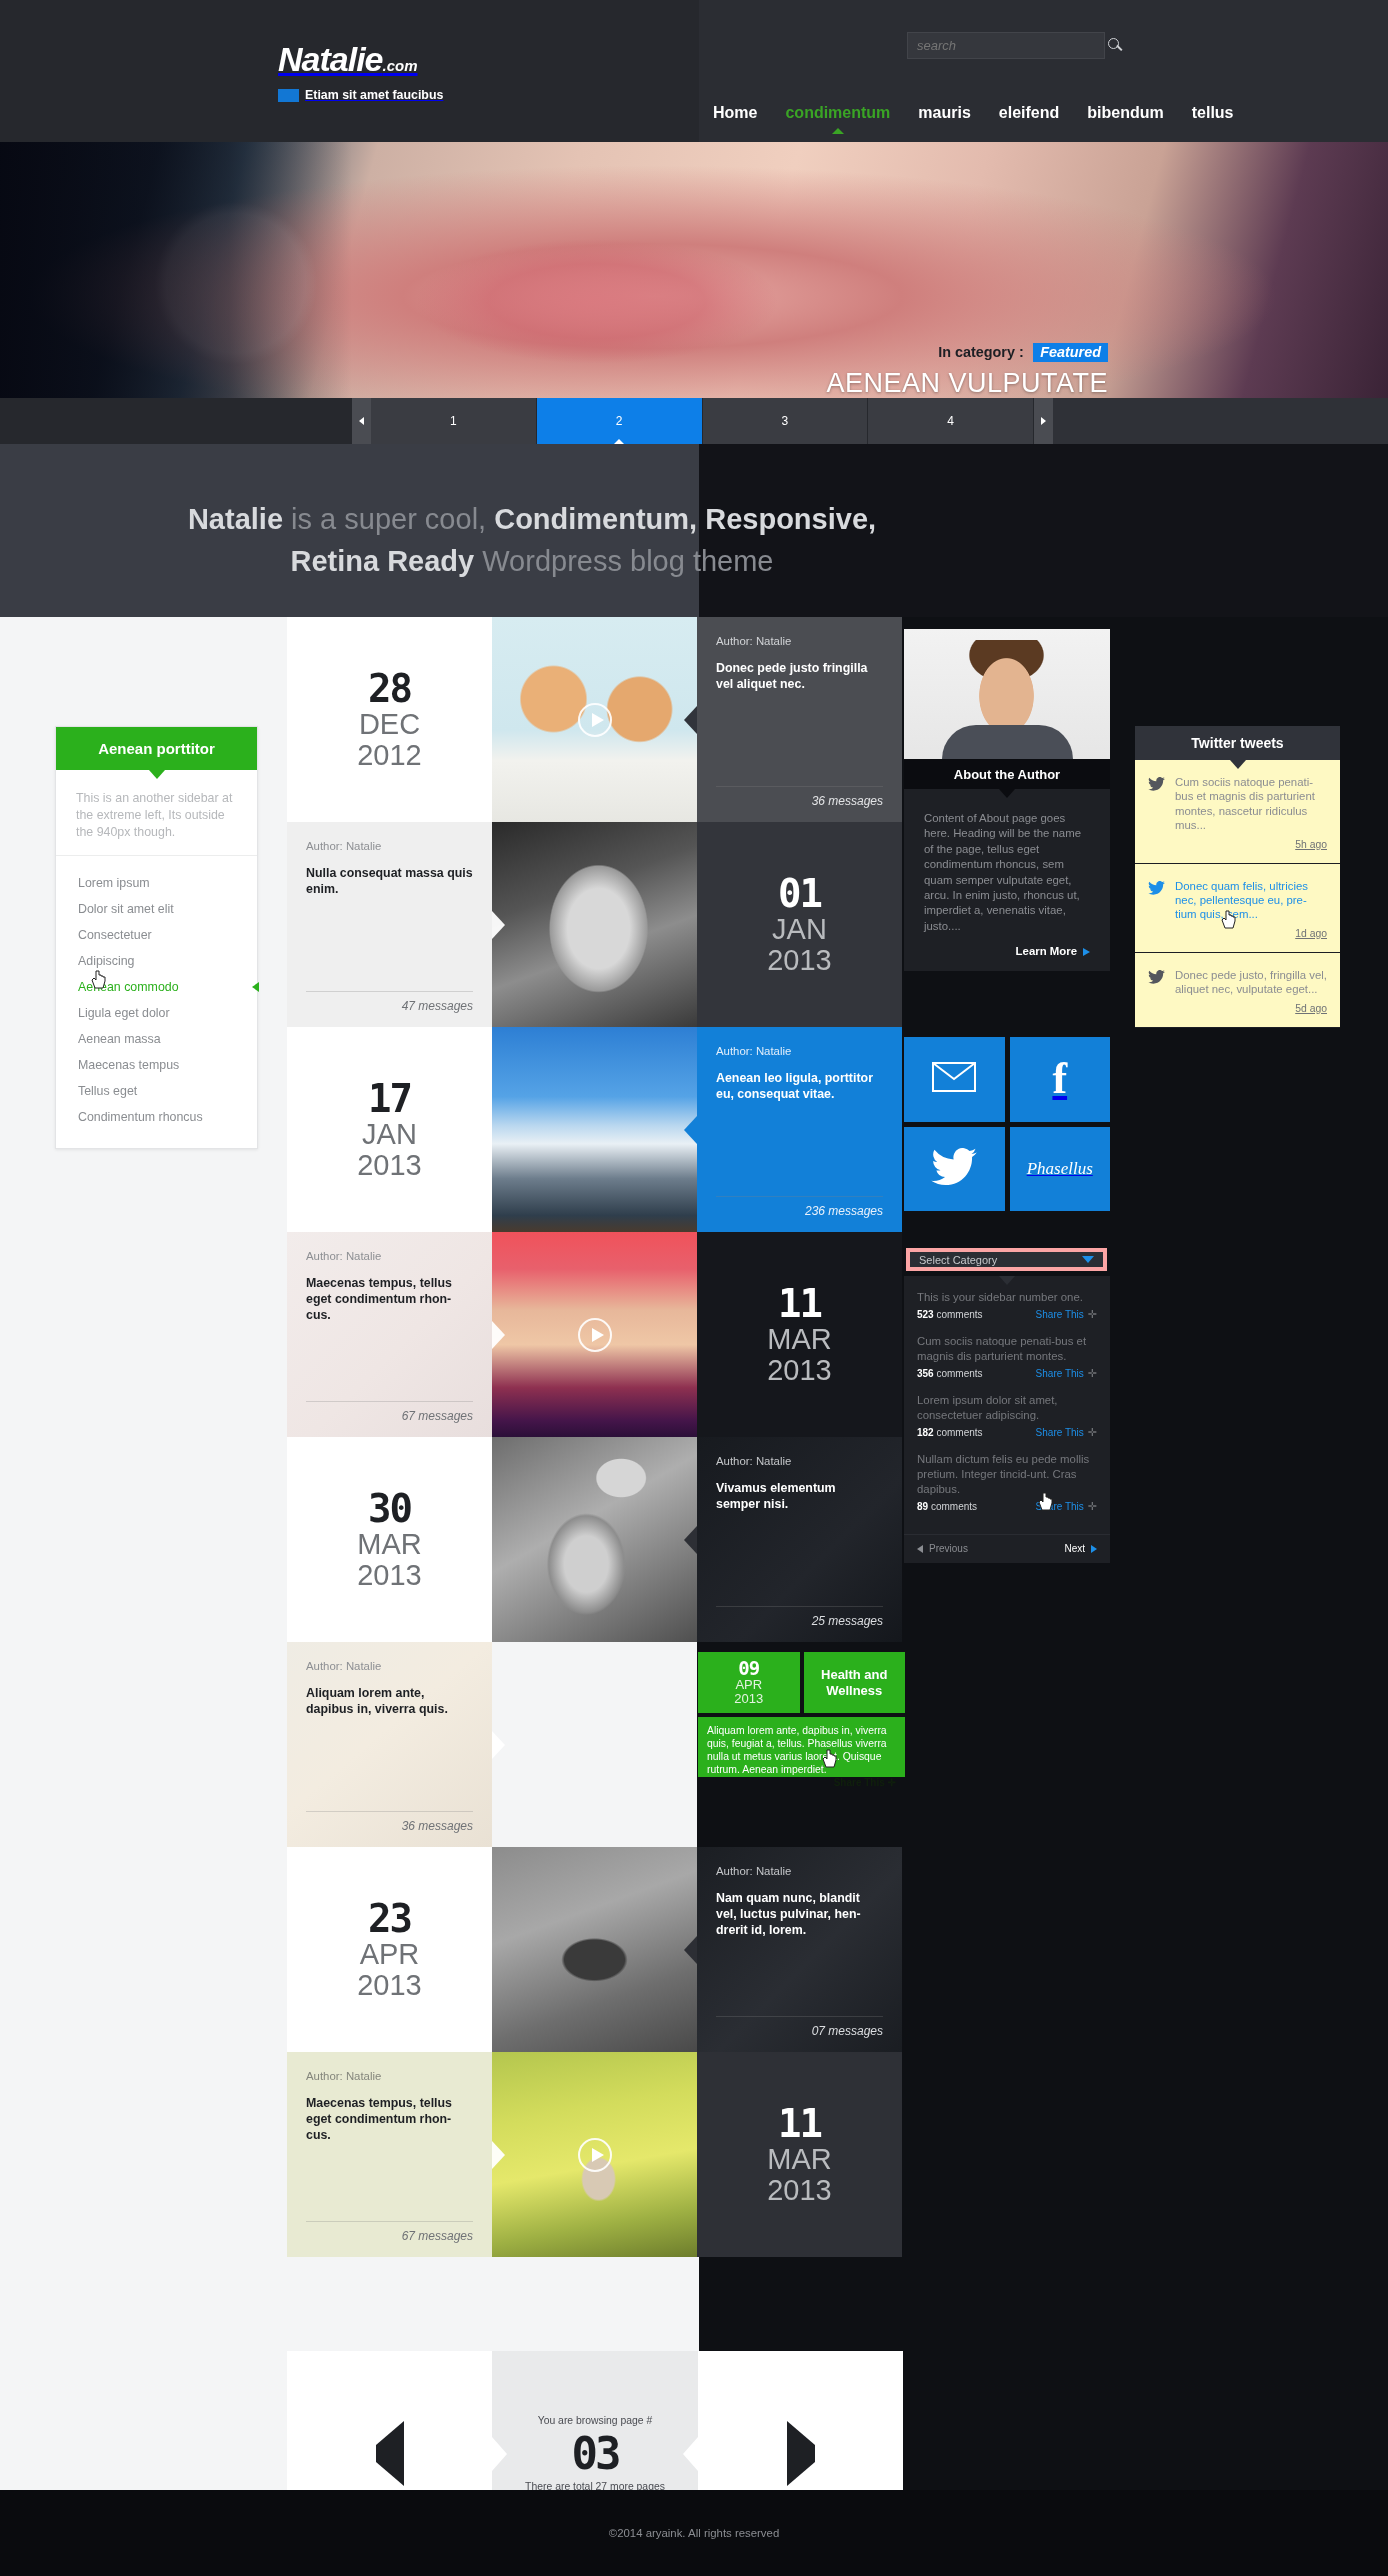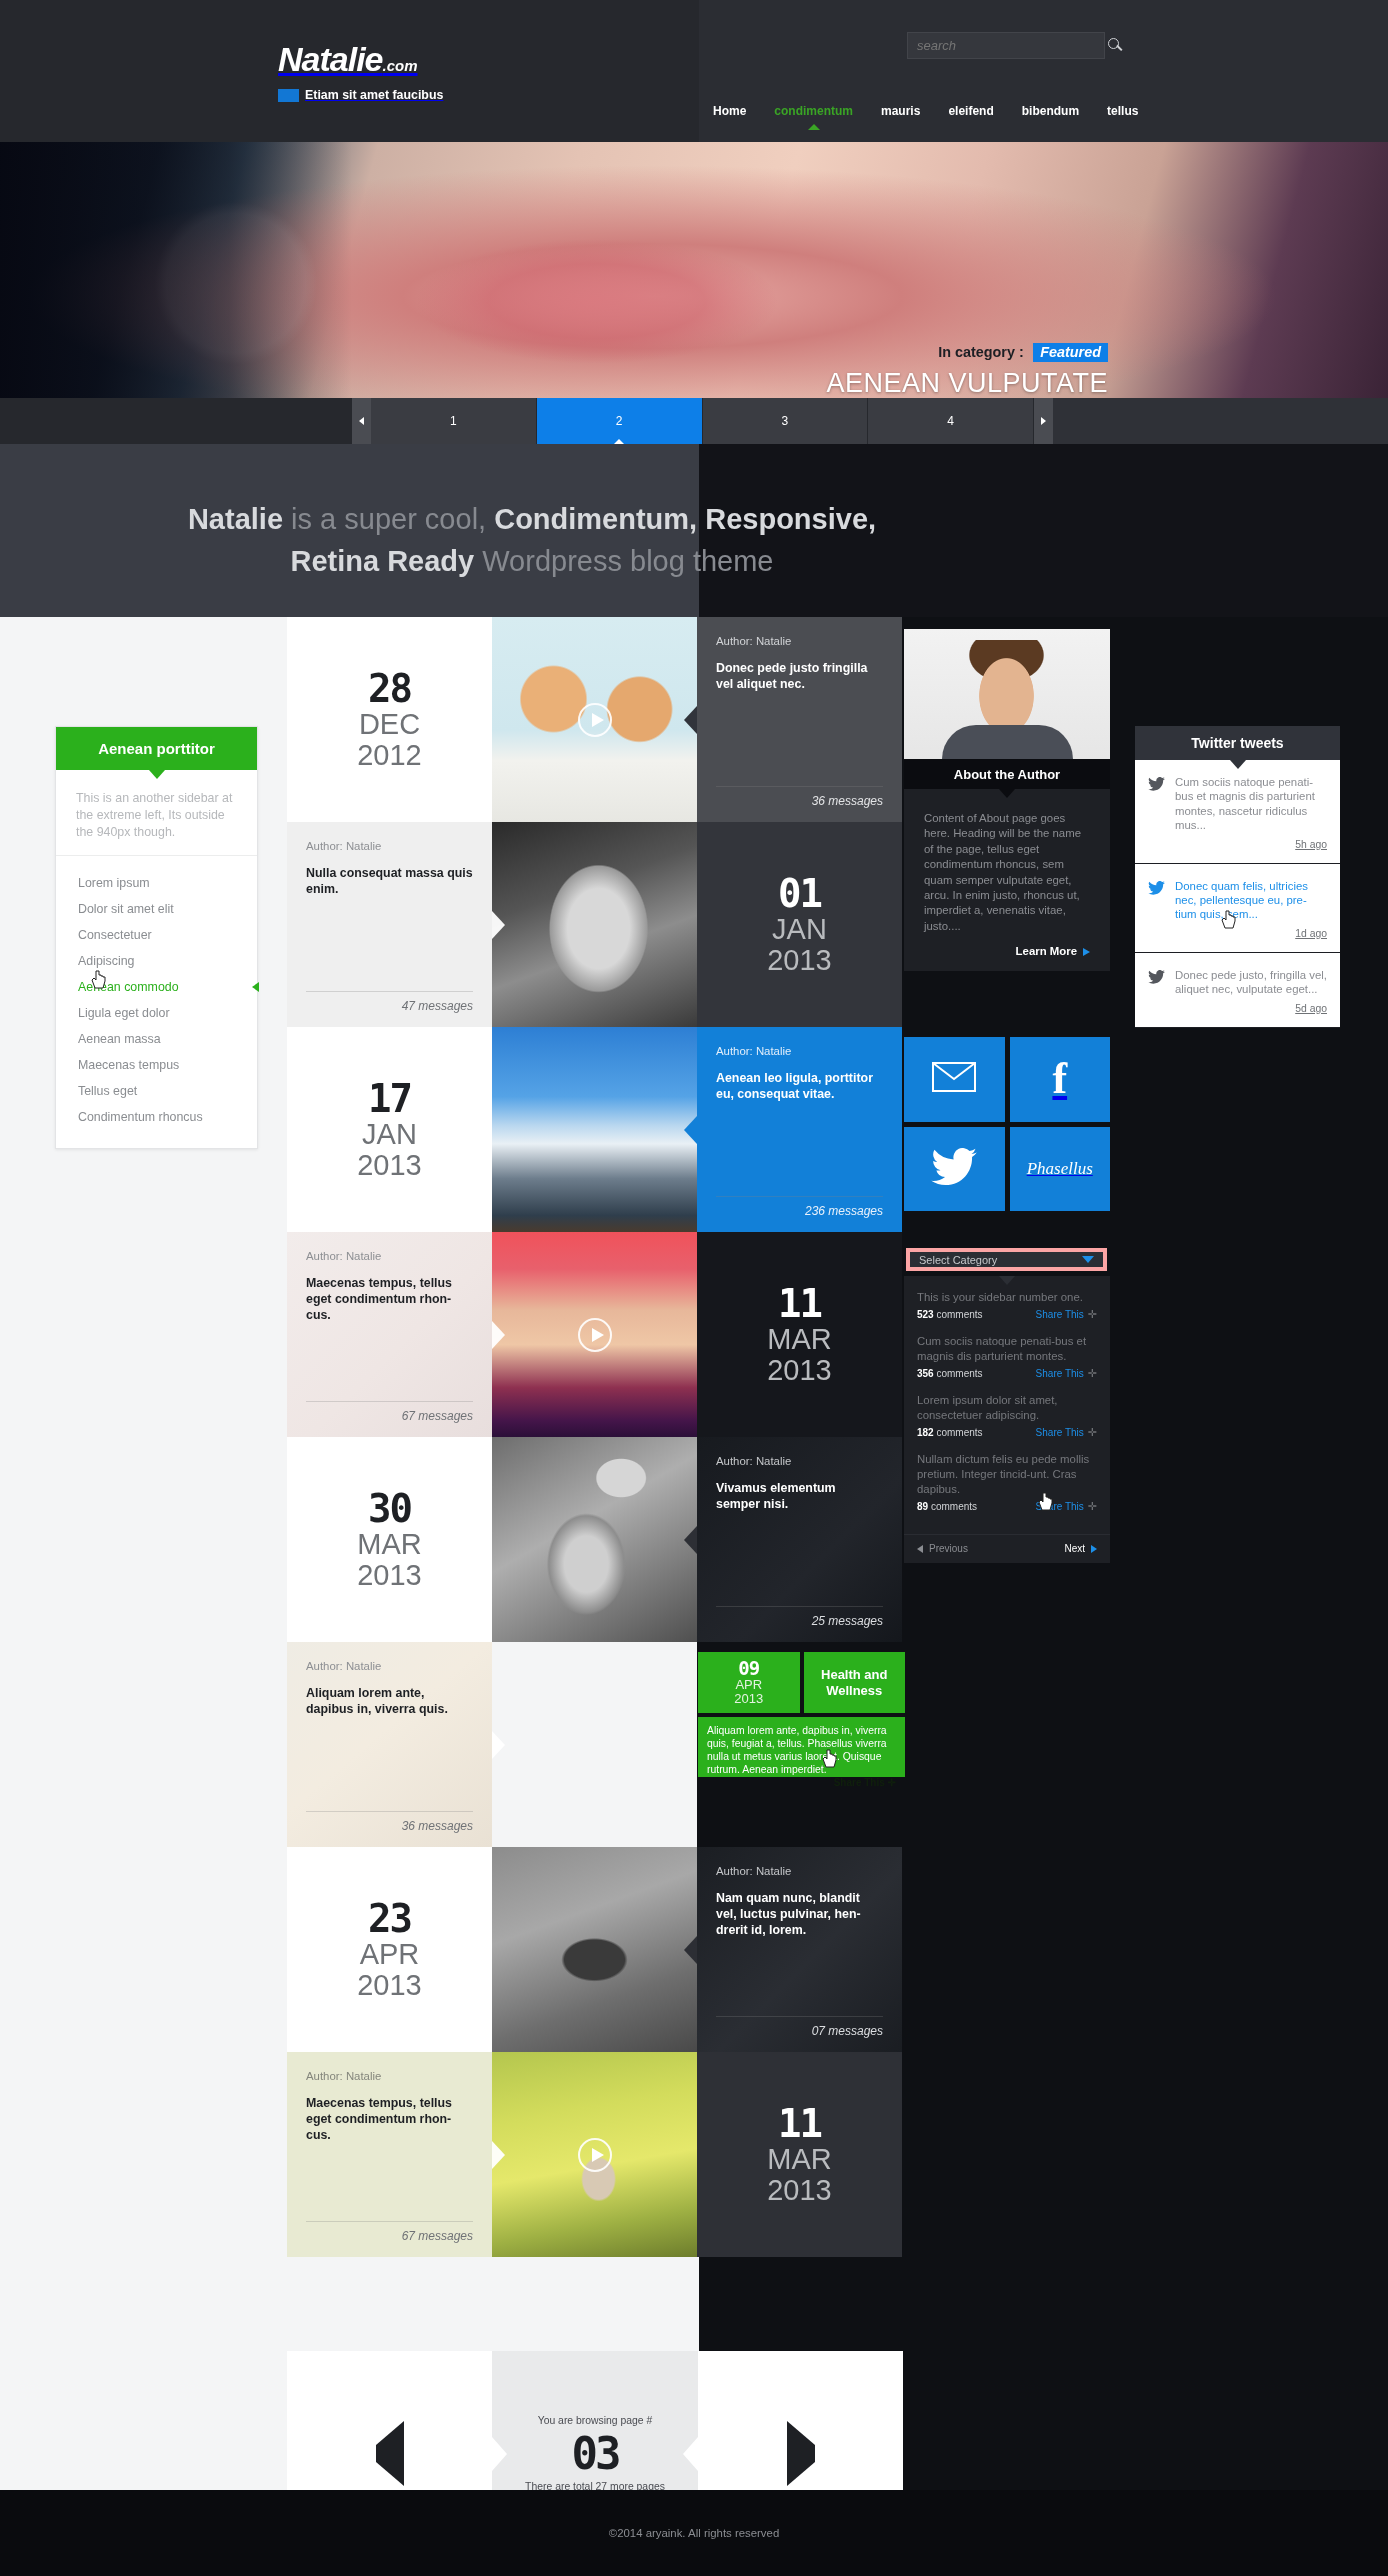--- a/index.html
+++ b/index.html
@@ -26,21 +26,21 @@
   .searchbox input { background:transparent; border:0; outline:0; flex:1;
      font-family:"Liberation Sans", sans-serif; font-style:italic; font-size:13px;
      color:#aeb0b4; padding:0 9px;}
   .search-ico { width:26px; height:25px; position:relative;}
   .search-ico::before{content:""; position:absolute; left:4px; top:5px; width:9px; height:9px;
      border:1.6px solid #cfd1d5; border-radius:50%;}
   .search-ico::after{content:""; position:absolute; left:12px; top:14px; width:7px; height:1.6px;
      background:#cfd1d5; transform:rotate(45deg);}
 
   .nav { position:absolute; left:699px; top:104px; width:689px; display:flex; gap:0; }
-  .nav a { font-size:12px; font-weight:bold; color:#ffffff; text-decoration:none; position:relative; padding:0 14px;}
+  .nav a { font-size:16px; font-weight:bold; color:#ffffff; text-decoration:none; position:relative; padding:0 14px;}
   .nav a.active { color:#3aa425; }
   .nav a.active::after{ content:""; position:absolute; left:50%; margin-left:-6px; bottom:-12px;
     border-left:6px solid transparent; border-right:6px solid transparent; border-bottom:6px solid #3aa425;}
 
   
   .hero { position:absolute; left:0; top:142px; width:1388px; height:257px; overflow:hidden; }
   .hero-bg { position:absolute; inset:0;
      background:
        radial-gradient(circle at 17% 55%, rgba(255,255,255,.10) 0 6%, transparent 7%),
        radial-gradient(ellipse at 47% 60%, #e7a9a4 0%, #cf7f7d 24%, transparent 60%),
@@ -154,21 +154,21 @@
   .author-body p{font-size:11.4px; line-height:15.4px; color:#8b8d92;}
   .author-more{text-align:right; margin-top:11px; font-size:11.4px; font-weight:bold; color:#fff;}
   .author-more .tri{display:inline-block; width:0;height:0;margin-left:6px;vertical-align:-1px;
      border-left:7px solid #1d8fe8;border-top:4px solid transparent;border-bottom:4px solid transparent;}
 
   .tweets-w{position:absolute; left:1135px; top:726px; width:205px;}
   .tweets-head{background:#30333a; height:34px; display:flex; align-items:center; justify-content:center; position:relative;}
   .tweets-head span{color:#fff; font-weight:bold; font-size:14px;}
   .tweets-head::after{content:""; position:absolute; left:50%; margin-left:-8px; bottom:-9px;
      border-left:8px solid transparent; border-right:8px solid transparent; border-top:9px solid #30333a;}
-  .tweet{display:flex; gap:10px; padding:15px 13px 13px; border-bottom:1px solid #1c1e23; background:#ffffff;}
+  .tweet{display:flex; gap:10px; padding:15px 13px 13px; border-bottom:1px solid #1c1e23; background:#fef9c3;}
   .tw-ico{flex:none; width:17px; height:14px; margin-top:2px;}
   .tweet p{font-size:11.4px; line-height:14.4px; color:#8b8d92;}
   .tweet.hl p{color:#1d8fe8;}
   .tw-ago{display:block; text-align:right; margin-top:6px; font-size:10.4px; color:#6f7276; text-decoration:underline;}
 
   .social-grid{position:absolute; left:904px; top:1037px; width:206px; height:174px;
      display:grid; grid-template-columns:1fr 1fr; grid-template-rows:1fr 1fr; gap:5px;}
   .soc{background:#1280d8; display:flex; align-items:center; justify-content:center;}
   .soc .fb{color:#fff; font-size:44px; font-weight:bold; font-family:"Liberation Serif", serif; line-height:44px;}
   .soc .pin{color:#fff; font-size:17px; font-style:italic; font-family:"Liberation Serif", serif;}

